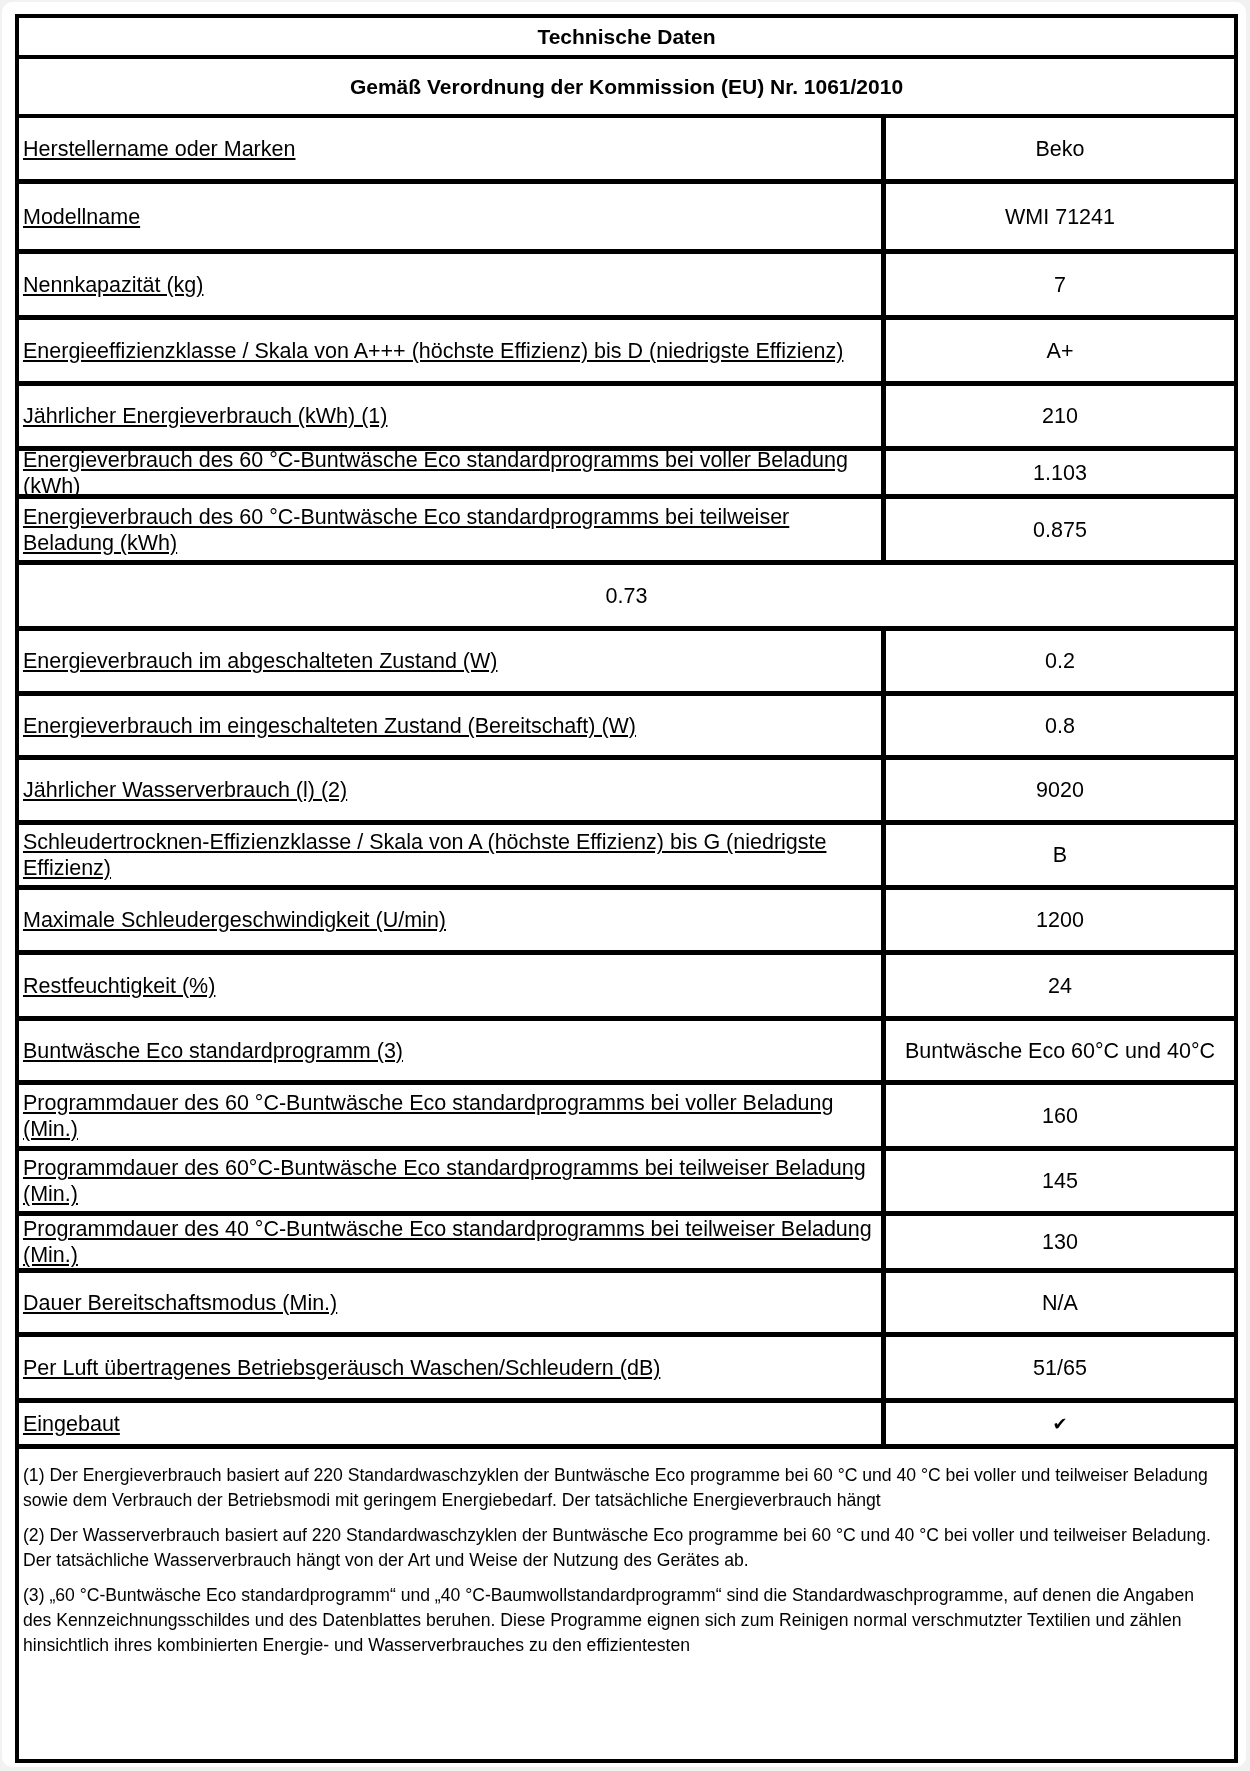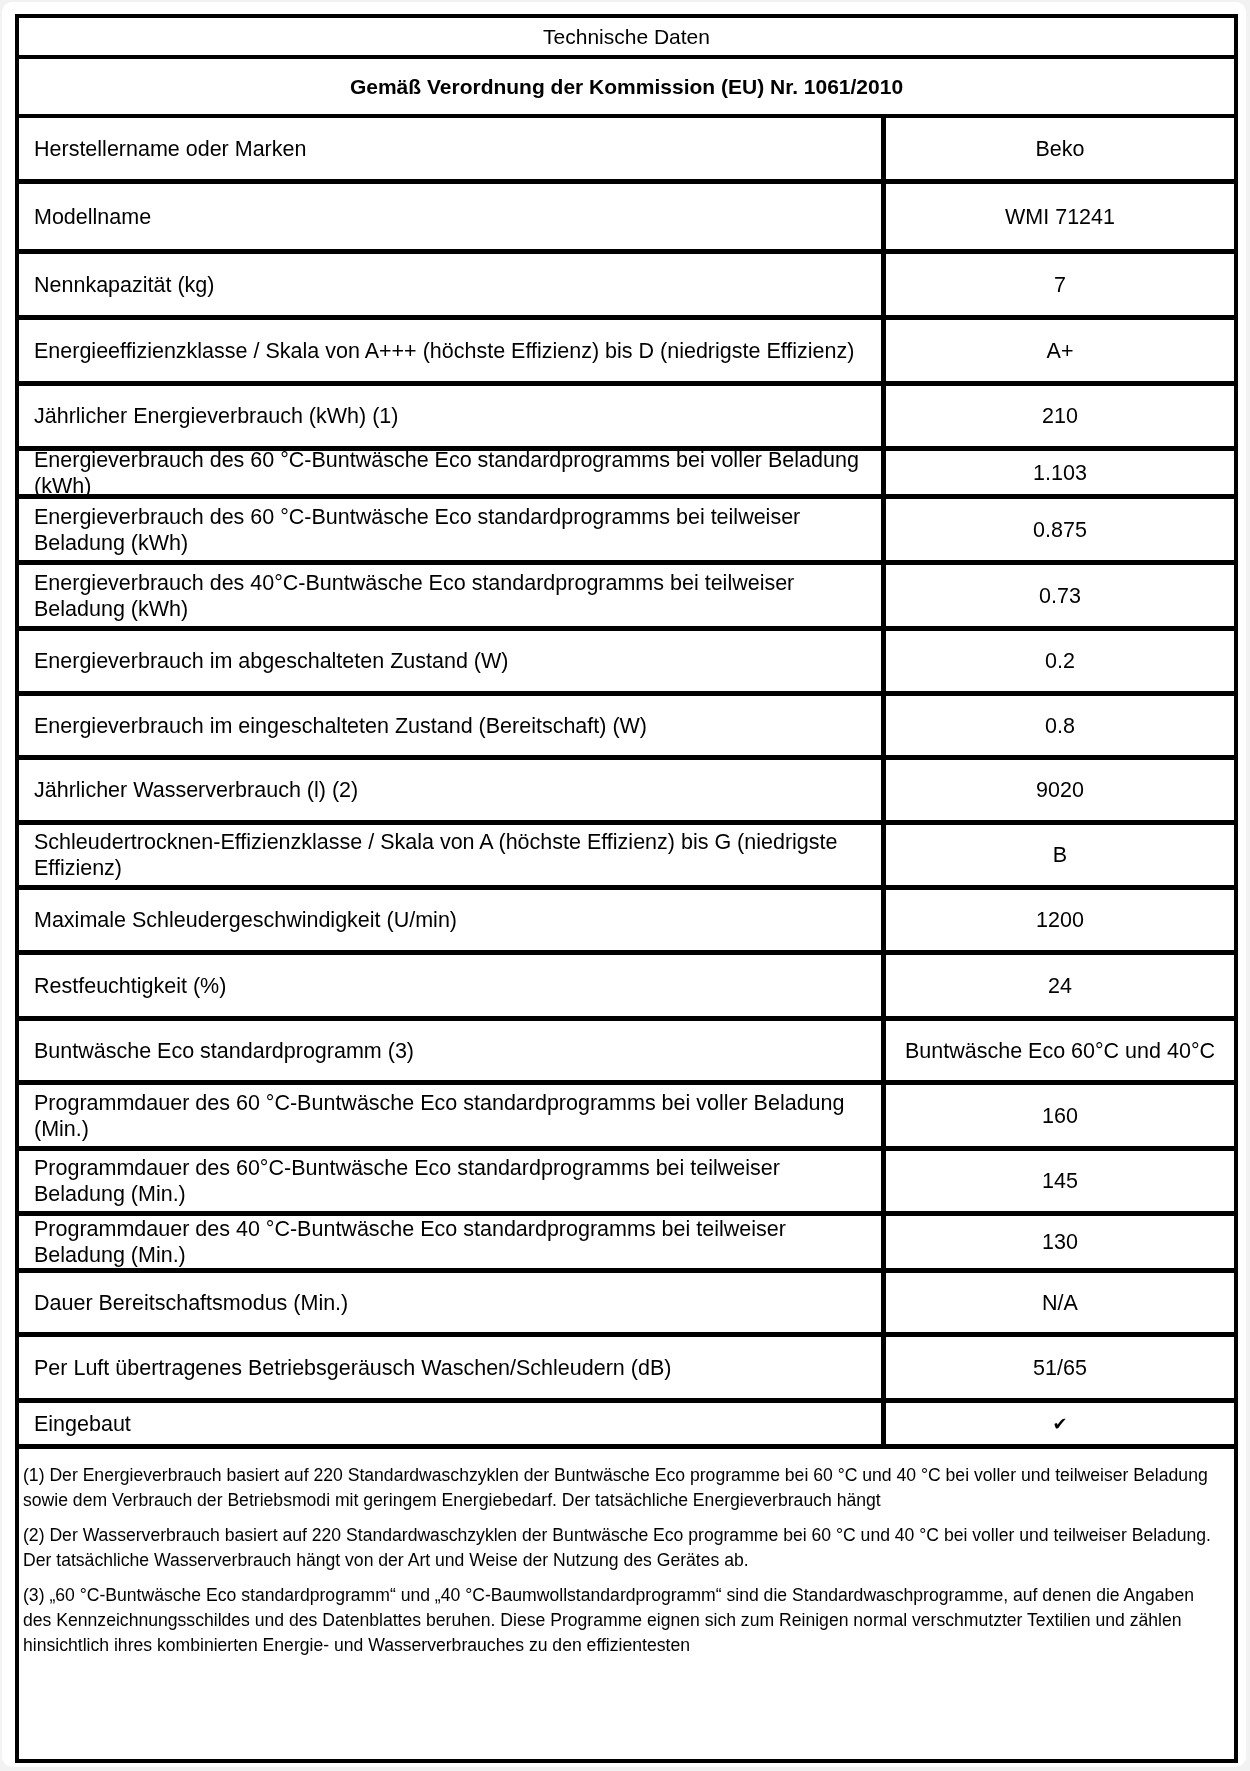--- a/index.html
+++ b/index.html
@@ -22,38 +22,38 @@
     width: 1223px; height: 1749px;
     box-sizing: border-box;
     border: 4px solid #000;
     background: #fff;
     display: flex; flex-direction: column;
   }
   .title-row {
     height: 41px; box-sizing: border-box;
     border-bottom: 4px solid #000;
     display: flex; align-items: center; justify-content: center;
-    font-weight: normal; font-size: 21px;
+    font-weight: bold; font-size: 21px;
   }
   .subtitle-row {
     height: 59px; box-sizing: border-box;
     border-bottom: 4px solid #000;
     display: flex; align-items: center; justify-content: center;
     font-weight: bold; font-size: 21px;
   }
   .spec-row {
     display: flex; box-sizing: border-box;
     border-bottom: 5px solid #000;
   }
   .spec-label {
     width: 867px; box-sizing: border-box;
     border-right: 5px solid #000;
-    padding: 0 6px 0 15px;
+    padding: 0 6px 0 4px;
     display: flex; align-items: center;
-    font-size: 21.5px; line-height: 26px;
+    font-size: 21.5px; line-height: 26px; text-decoration: underline;
   }
   .spec-value {
     flex: 1;
     display: flex; align-items: center; justify-content: center;
     text-align: center;
     font-size: 21.5px; line-height: 26px;
     padding: 8px 8px;
   }
   .check { font-size: 18px; }
   .notes {
@@ -93,21 +93,20 @@
     </div>
     <div class="spec-row" style="height:48px">
       <div class="spec-label">Energieverbrauch des 60 °C-Buntwäsche Eco standardprogramms bei voller Beladung (kWh)</div>
       <div class="spec-value">1.103</div>
     </div>
     <div class="spec-row" style="height:66px">
       <div class="spec-label">Energieverbrauch des 60 °C-Buntwäsche Eco standardprogramms bei teilweiser Beladung (kWh)</div>
       <div class="spec-value">0.875</div>
     </div>
     <div class="spec-row" style="height:66px">
-      <div class="spec-label">Energieverbrauch des 40°C-Buntwäsche Eco standardprogramms bei teilweiser Beladung (kWh)</div>
       <div class="spec-value">0.73</div>
     </div>
     <div class="spec-row" style="height:65px">
       <div class="spec-label">Energieverbrauch im abgeschalteten Zustand (W)</div>
       <div class="spec-value">0.2</div>
     </div>
     <div class="spec-row" style="height:64px">
       <div class="spec-label">Energieverbrauch im eingeschalteten Zustand (Bereitschaft) (W)</div>
       <div class="spec-value">0.8</div>
     </div>

